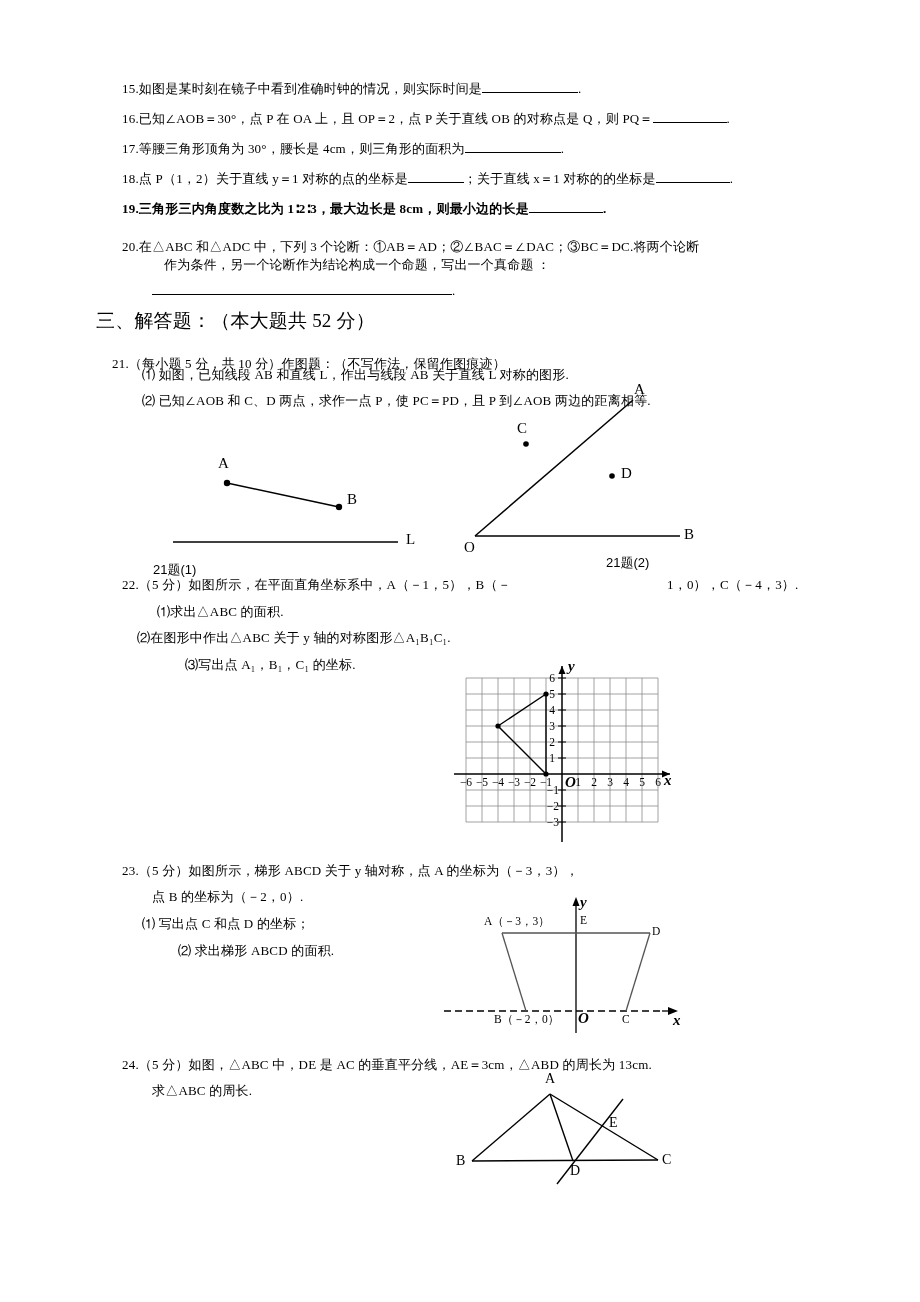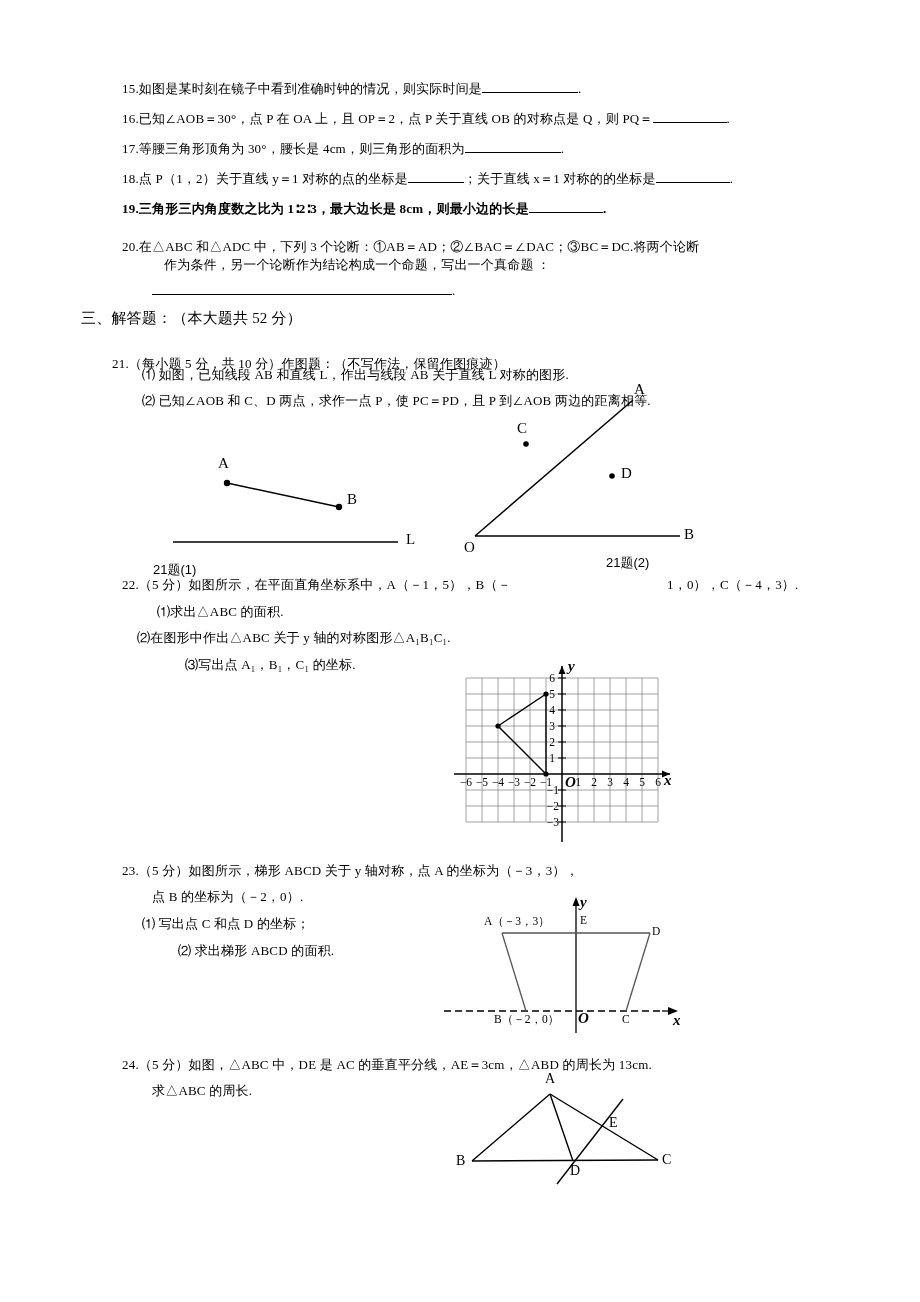--- a/index.html
+++ b/index.html
@@ -110,21 +110,21 @@
   <div class="tline serif" style="left:122px; top:202px;font-weight:bold;">
     <span>19.三角形三内角度数之比为 1∶2∶3，最大边长是 8cm，则最小边的长是</span><span class="blank b-md"></span><span>.</span>
   </div>
 
   <div class="tline serif" style="left:122px; top:240px;">20.在△ABC 和△ADC 中，下列 3 个论断：①AB＝AD；②∠BAC＝∠DAC；③BC＝DC.将两个论断</div>
   <div class="tline serif" style="left:152px; top:258px;margin-left:12px;">作为条件，另一个论断作为结论构成一个命题，写出一个真命题 ：</div>
   <div class="tline serif" style="left:152px; top:284px;">
     <span class="blank b-xl"></span><span>.</span>
   </div>
 
-  <div class="tline serif" style="left:81px; top:311px; font-size:15px;">三、解答题：（本大题共 52 分）</div>
+  <div class="tline serif" style="left:96px; top:311px; font-size:19px;">三、解答题：（本大题共 52 分）</div>
 
   <div class="tline serif" style="left:112px; top:357px;">21.（每小题 5 分，共 10 分）作图题：（不写作法，保留作图痕迹）</div>
   <div class="tline serif" style="left:142px; top:368px;">⑴ 如图，已知线段 AB 和直线 L，作出与线段 AB 关于直线 L 对称的图形.</div>
   <div class="tline serif" style="left:142px; top:394px;">⑵ 已知∠AOB 和 C、D 两点，求作一点 P，使 PC＝PD，且 P 到∠AOB 两边的距离相等.</div>
 
   <div class="fig" style="left:160px; top:420px; width:290px; height:135px;">
     <svg width="290" height="135" viewBox="0 0 290 135">
       <line x1="67" y1="63" x2="179" y2="87" stroke="#000" stroke-width="1.6"></line>
       <circle cx="67" cy="63" r="3.2" fill="#000"></circle>
       <circle cx="179" cy="87" r="3.2" fill="#000"></circle>

